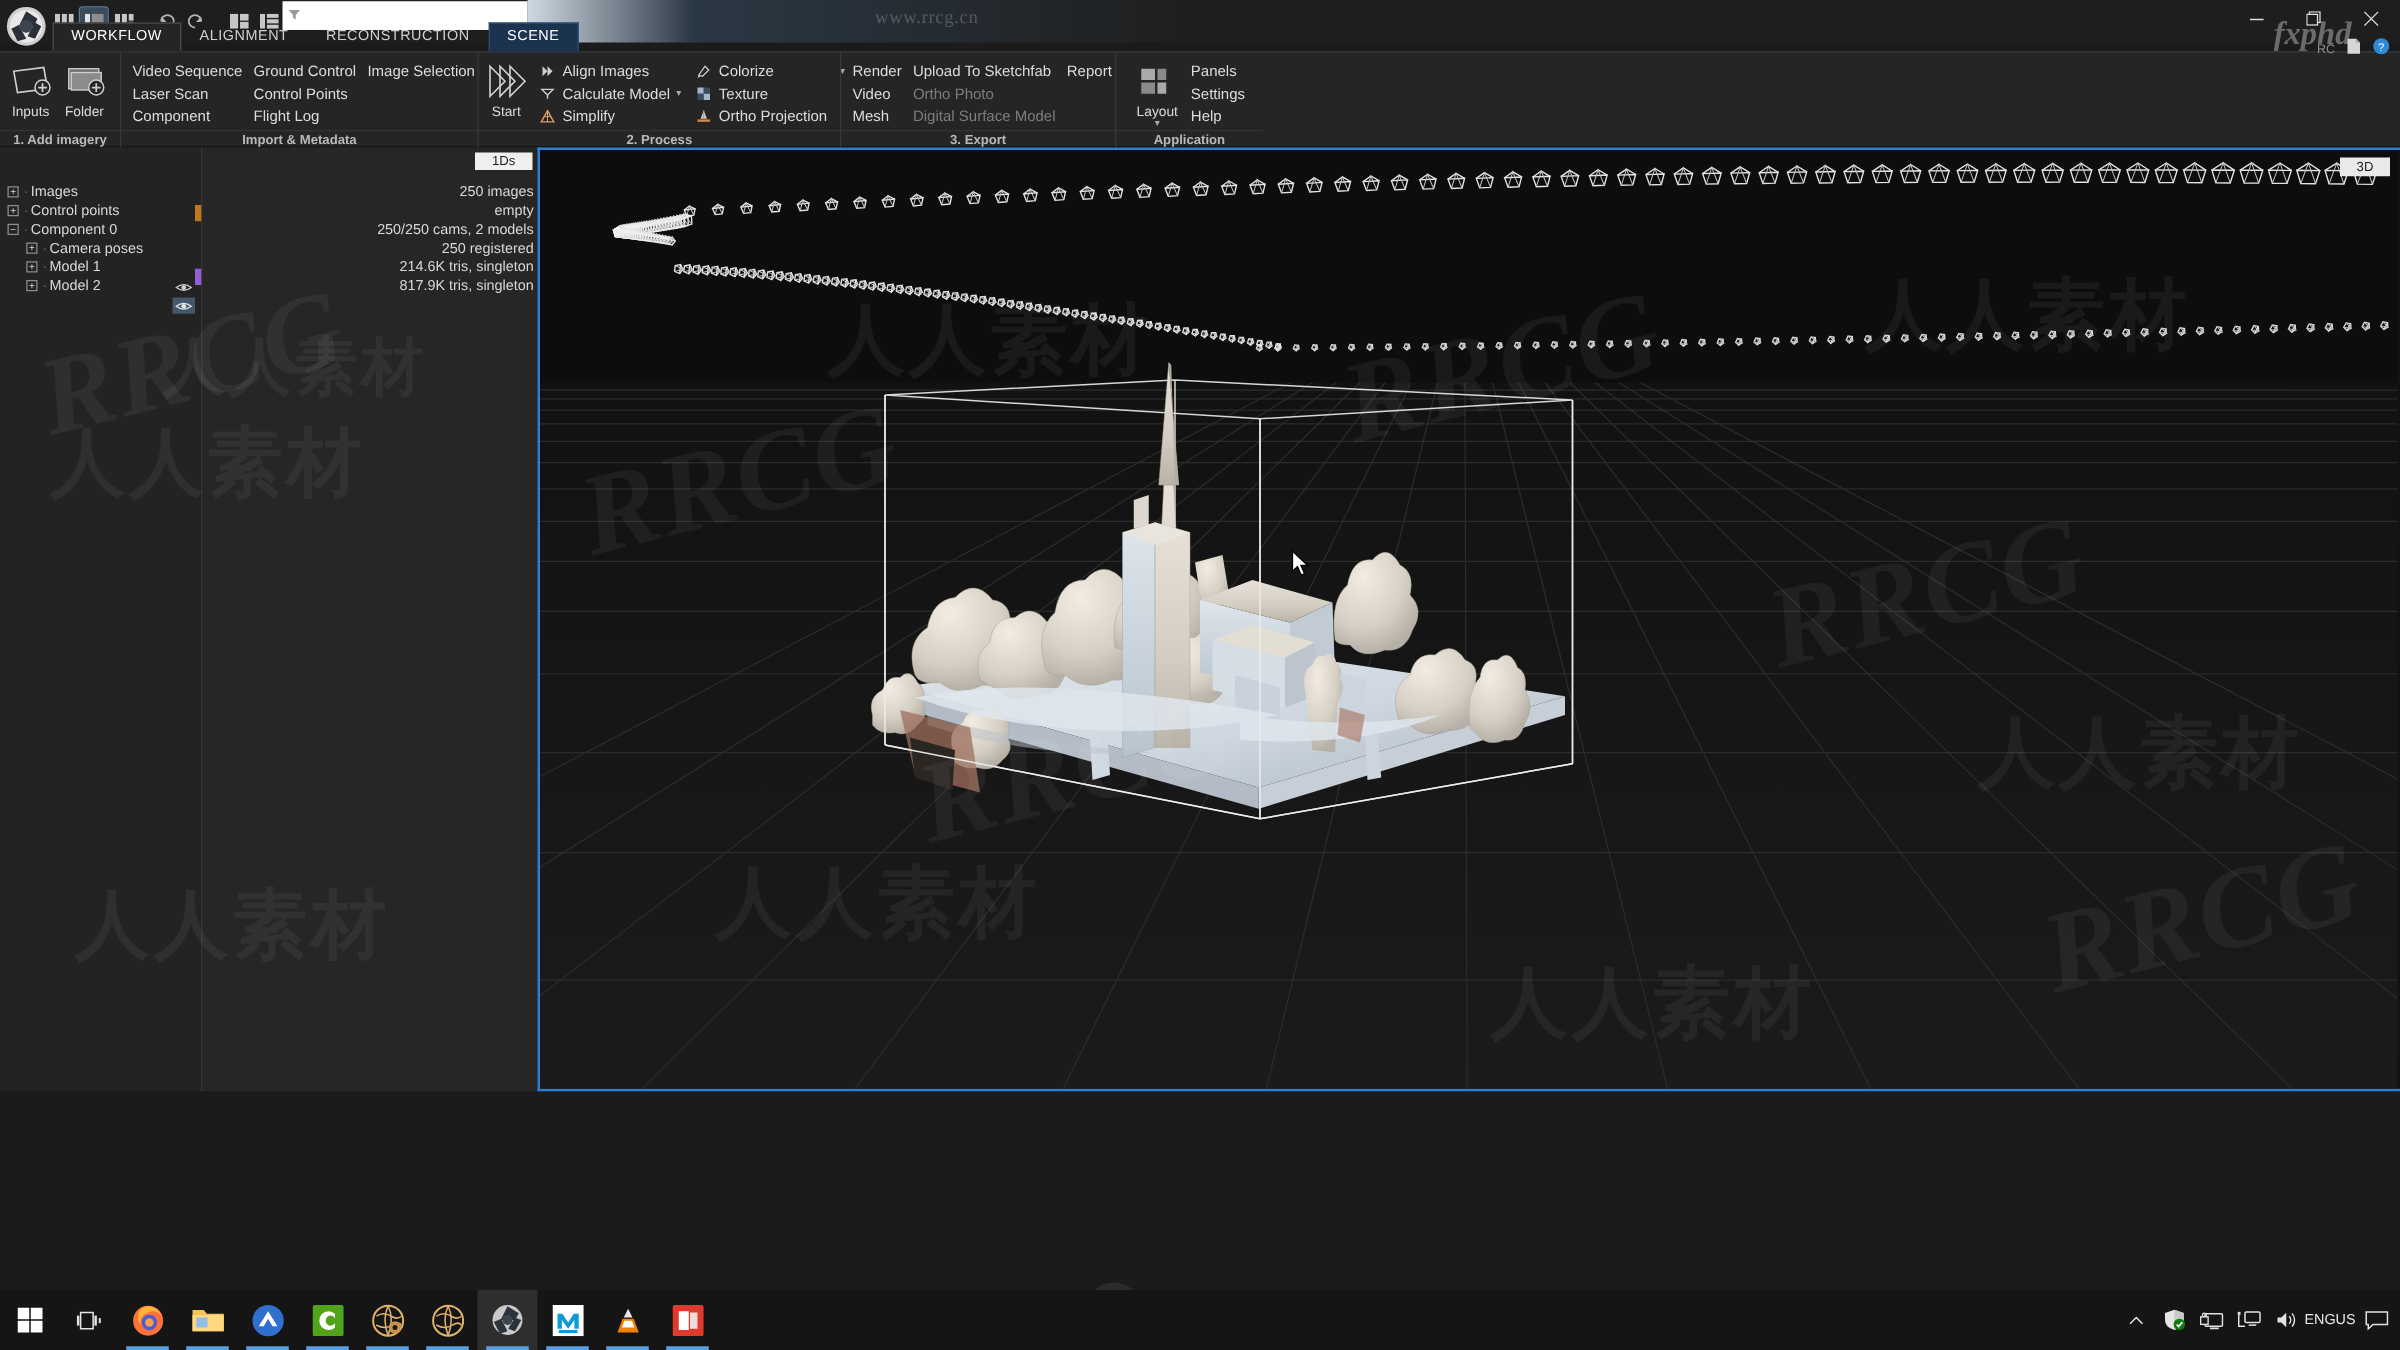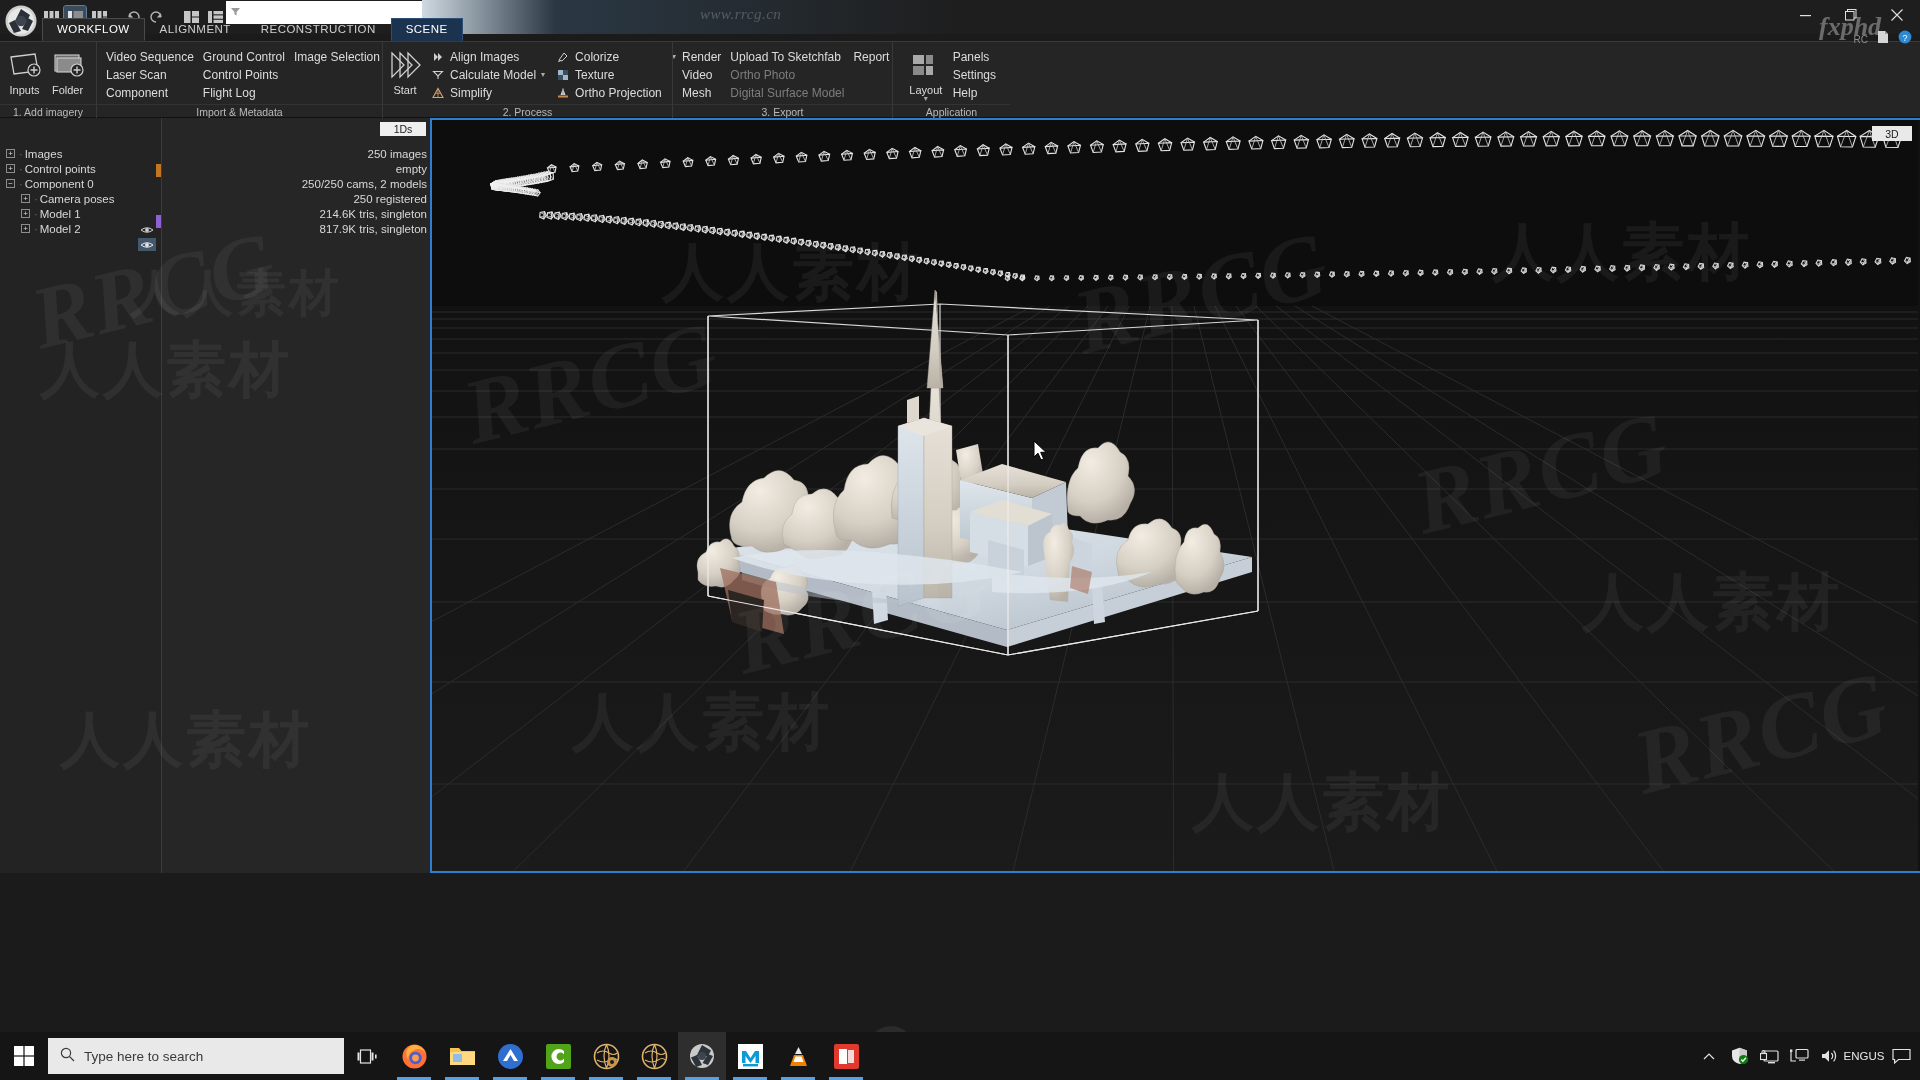--- a/index.html
+++ b/index.html
@@ -72,21 +72,21 @@
   .ribbon{
     position:absolute; left:0; top:41px; width:1920px; height:77px;
     background:#252525; border-top:1px solid #3a3a3a; border-bottom:1px solid #111;
     display:flex;
   }
   .rgroup{ position:relative; height:77px; display:flex; flex-direction:column; }
   .rgroup + .rgroup{ border-left:1px solid #383838; }
   .rgbody{ flex:1; display:flex; align-items:flex-start; padding:3px 7px 0 7px; }
   .rglabel{
     height:15px; line-height:15px; text-align:center; font-size:10.5px;
-    color:#b9b9b9; border-top:1px solid #333;
+    color:#b9b9b9; border-top:1px solid #333;font-weight:bold;
   }
   .bigbtn{
     width:56px; display:flex; flex-direction:column; align-items:center; justify-content:flex-start;
     padding-top:2px; font-size:11px; color:#dcdcdc;
   }
   .bigbtn .glyph{ height:36px; display:flex; align-items:center; justify-content:center;}
   .bigbtn .cap{ margin-top:1px; font-size:11px; }
   .caret{ font-size:8px; color:#aaa; line-height:6px; }
 
   .colbox{ display:flex; flex-direction:column; justify-content:flex-start; padding-top:3px;}
@@ -180,21 +180,20 @@
     color:rgba(255,255,255,.055); font-weight:bold; font-style:italic;
     font-family:"Liberation Serif", serif; letter-spacing:2px;
   }
   .wm-cn{
     color:rgba(255,255,255,.055); font-family:"DejaVu Sans", sans-serif;
     font-weight:bold; letter-spacing:3px;
   }
   .wm-url{
     color:rgba(255,255,255,.22); font-size:15px; letter-spacing:.5px;
     font-family:"Liberation Serif", serif;
-    font-style:italic;
   }
   .wm-fx{
     color:rgba(255,255,255,.35); font-weight:bold; font-style:italic; font-size:26px;
     font-family:"Liberation Serif", serif;
   }
   .wm-ring{
     border:10px solid rgba(255,255,255,.07); border-radius:50%;
   }
 
   .cursor{ position:absolute; z-index:20; }
@@ -2012,29 +2011,20 @@
   <div class="taskbar">
     <div class="startbtn">
       <svg width="21" height="21" viewBox="0 0 21 21">
         <rect x="0" y="0" width="9.4" height="9.4" fill="#ffffff"></rect>
         <rect x="10.6" y="0" width="9.4" height="9.4" fill="#ffffff"></rect>
         <rect x="0" y="10.6" width="9.4" height="9.4" fill="#ffffff"></rect>
         <rect x="10.6" y="10.6" width="9.4" height="9.4" fill="#ffffff"></rect>
       </svg>
     </div>
 
-    <div class="tsearch">
-      <span>
-        <svg width="15" height="15" viewBox="0 0 15 15">
-            <circle cx="6" cy="6" r="4.6" fill="none" stroke="#3a3a3a" stroke-width="1.2"></circle>
-            <line x1="9.4" y1="9.4" x2="14" y2="14" stroke="#3a3a3a" stroke-width="1.2"></line>
-          </svg>
-      </span>
-      <span>Type here to search</span>
-    </div>
 
     <div class="taskview">
       <svg width="20" height="17" viewBox="0 0 20 17">
         <rect x="3.5" y="2" width="10" height="13" fill="none" stroke="#e4e4e4" stroke-width="1.2"></rect>
         <rect x="0.5" y="4.5" width="2" height="8" fill="#e4e4e4"></rect>
         <rect x="14.5" y="4.5" width="2" height="8" fill="#e4e4e4"></rect>
         <rect x="18" y="6.5" width="1.6" height="4" fill="#e4e4e4"></rect>
       </svg>
     </div>
 

